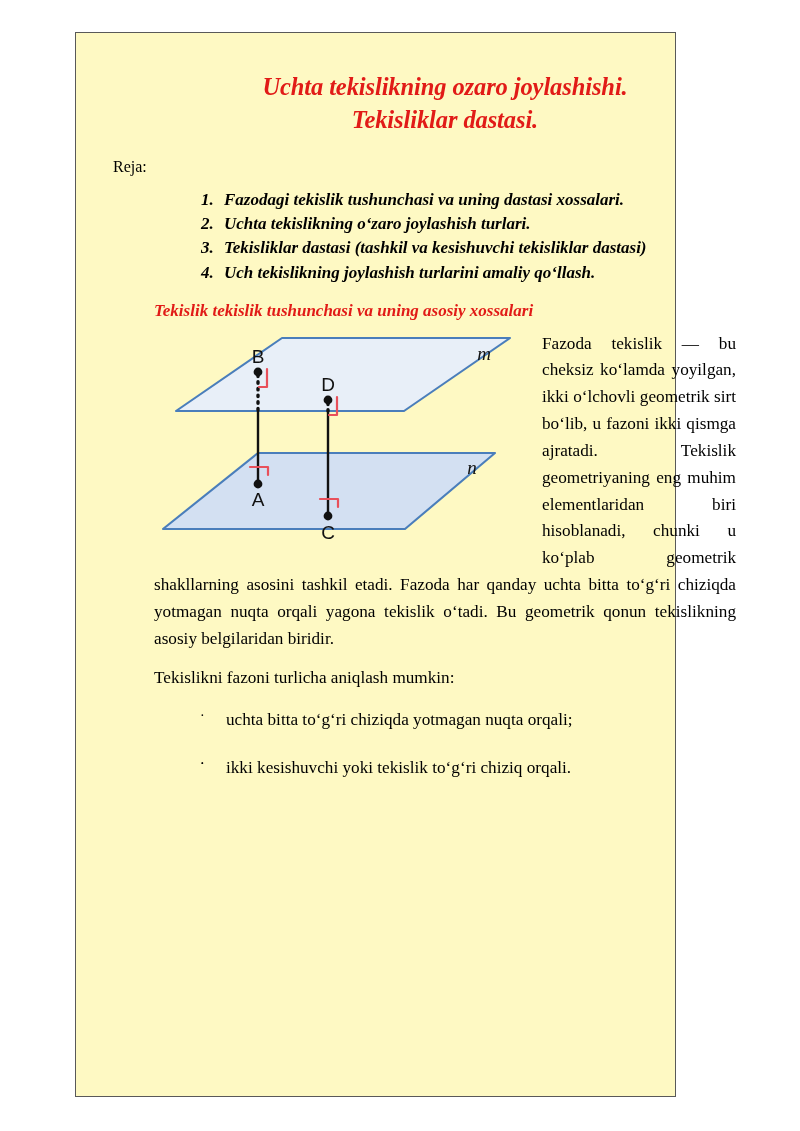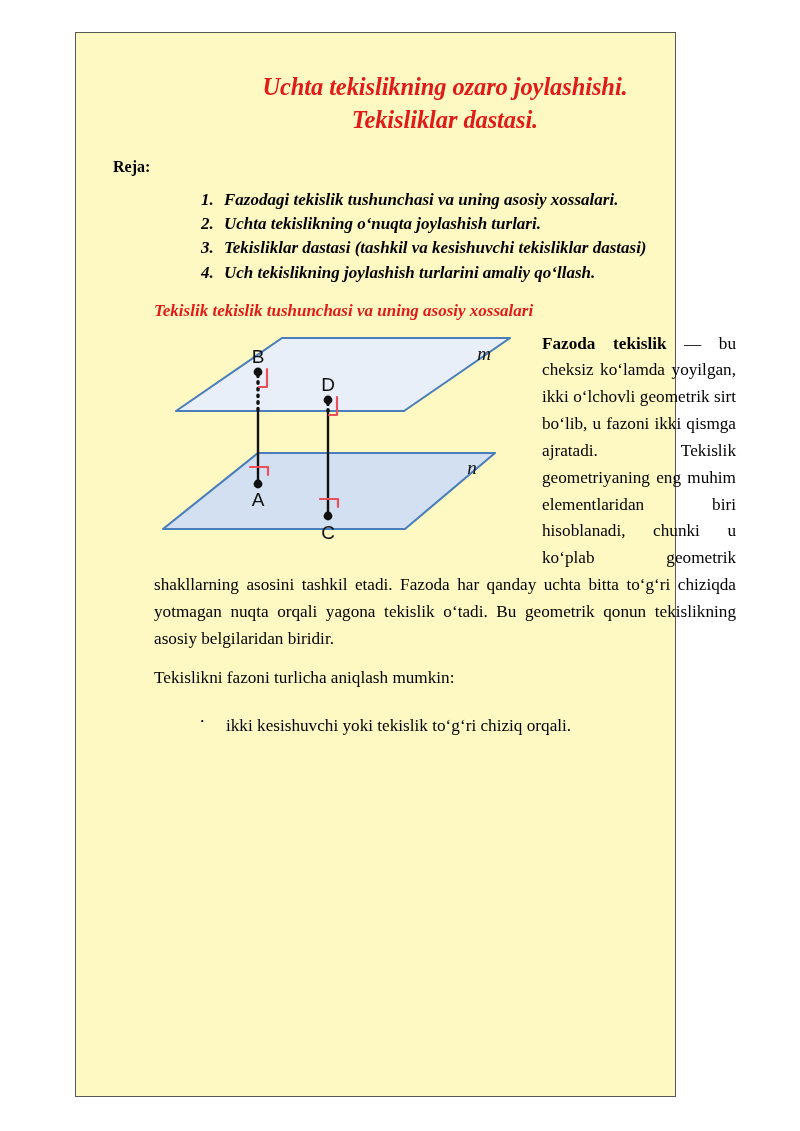--- a/index.html
+++ b/index.html
@@ -42,21 +42,21 @@
     font-size: 24.5px;
     line-height: 1.33;
     text-align: center;
     margin: 0 0 0 0;
     letter-spacing: -0.1px;
   }
   .doc-title .line2 { display: block; }
 
   
   .reja-label {
-    font-weight: bold;
+    font-weight: normal;
     font-size: 16px;
     margin: 22px 0 0 -41px;
   }
 
   ol.reja-list {
     margin: 12px 0 0 0;
     padding-left: 64px;
     list-style-position: outside;
     list-style-type: decimal;
     font-weight: bold;
@@ -86,21 +86,21 @@
   
   .body-block {
     margin-top: 10px;
   }
   .body-text {
     font-size: 17.2px;
     line-height: 1.56;
     text-align: justify;
     margin: 0;
   }
-  .body-text b { font-weight: bold; }
+  .body-text b { font-weight: normal; }
 
   .figure {
     float: left;
     width: 378px;
     height: 218px;
     margin: 2px 10px 2px 0;
     shape-margin: 0;
   }
   .figure svg { display: block; }
 
@@ -139,22 +139,22 @@
   <div class="content">
 
     <h1 class="doc-title">
       <span>Uchta tekislikning ozaro joylashishi.</span>
       <span class="line2">Tekisliklar dastasi.</span>
     </h1>
 
     <div class="reja-label">Reja:</div>
 
     <ol class="reja-list">
-      <li>Fazodagi tekislik tushunchasi va uning asosiy xossalari.</li>
-      <li>Uchta tekislikning o‘nuqta joylashish turlari.</li>
+      <li>Fazodagi tekislik tushunchasi va uning dastasi xossalari.</li>
+      <li>Uchta tekislikning o‘zaro joylashish turlari.</li>
       <li>Tekisliklar dastasi (tashkil va kesishuvchi tekisliklar dastasi)</li>
       <li>Uch tekislikning joylashish turlarini amaliy qo‘llash.</li>
     </ol>
 
     <div class="section-heading">Tekislik tekislik tushunchasi va uning asosiy xossalari</div>
 
     <div class="body-block">
 
       <div class="figure">
         <svg width="378" height="218" viewBox="0 0 378 218" xmlns="http://www.w3.org/2000/svg">
@@ -190,20 +190,20 @@
           <text x="330" y="27" font-family="Liberation Serif, serif" font-size="19" font-style="italic" fill="#111111" text-anchor="middle">m</text>
           <text x="318" y="141" font-family="Liberation Serif, serif" font-size="19" font-style="italic" fill="#111111" text-anchor="middle">n</text>
         </svg>
       </div>
 
       <p class="body-text"><b>Fazoda tekislik</b><span> — bu cheksiz ko‘lamda yoyilgan, ikki o‘lchovli geometrik sirt bo‘lib, u fazoni ikki qismga ajratadi. Tekislik geometriyaning eng muhim elementlaridan biri hisoblanadi, chunki u ko‘plab geometrik shakllarning asosini tashkil etadi. Fazoda har qanday uchta bitta to‘g‘ri chiziqda yotmagan nuqta orqali yagona tekislik o‘tadi. Bu geometrik qonun tekislikning asosiy belgilaridan biridir.</span></p>
 
       <p class="para-follow">Tekislikni fazoni turlicha aniqlash mumkin:</p>
 
       <ul class="dash-list">
-        <li><span class="bul">·</span></li>
+        <li><span class="bul">·</span><span>uchta bitta to‘g‘ri chiziqda yotmagan nuqta orqali;</span></li>
         <li><span class="bul">·</span></li>
         <li><span class="bul">·</span><span>ikki kesishuvchi yoki tekislik to‘g‘ri chiziq orqali.</span></li>
       </ul>
 
     </div>
   </div>
 </div>
 
 </body></html>

